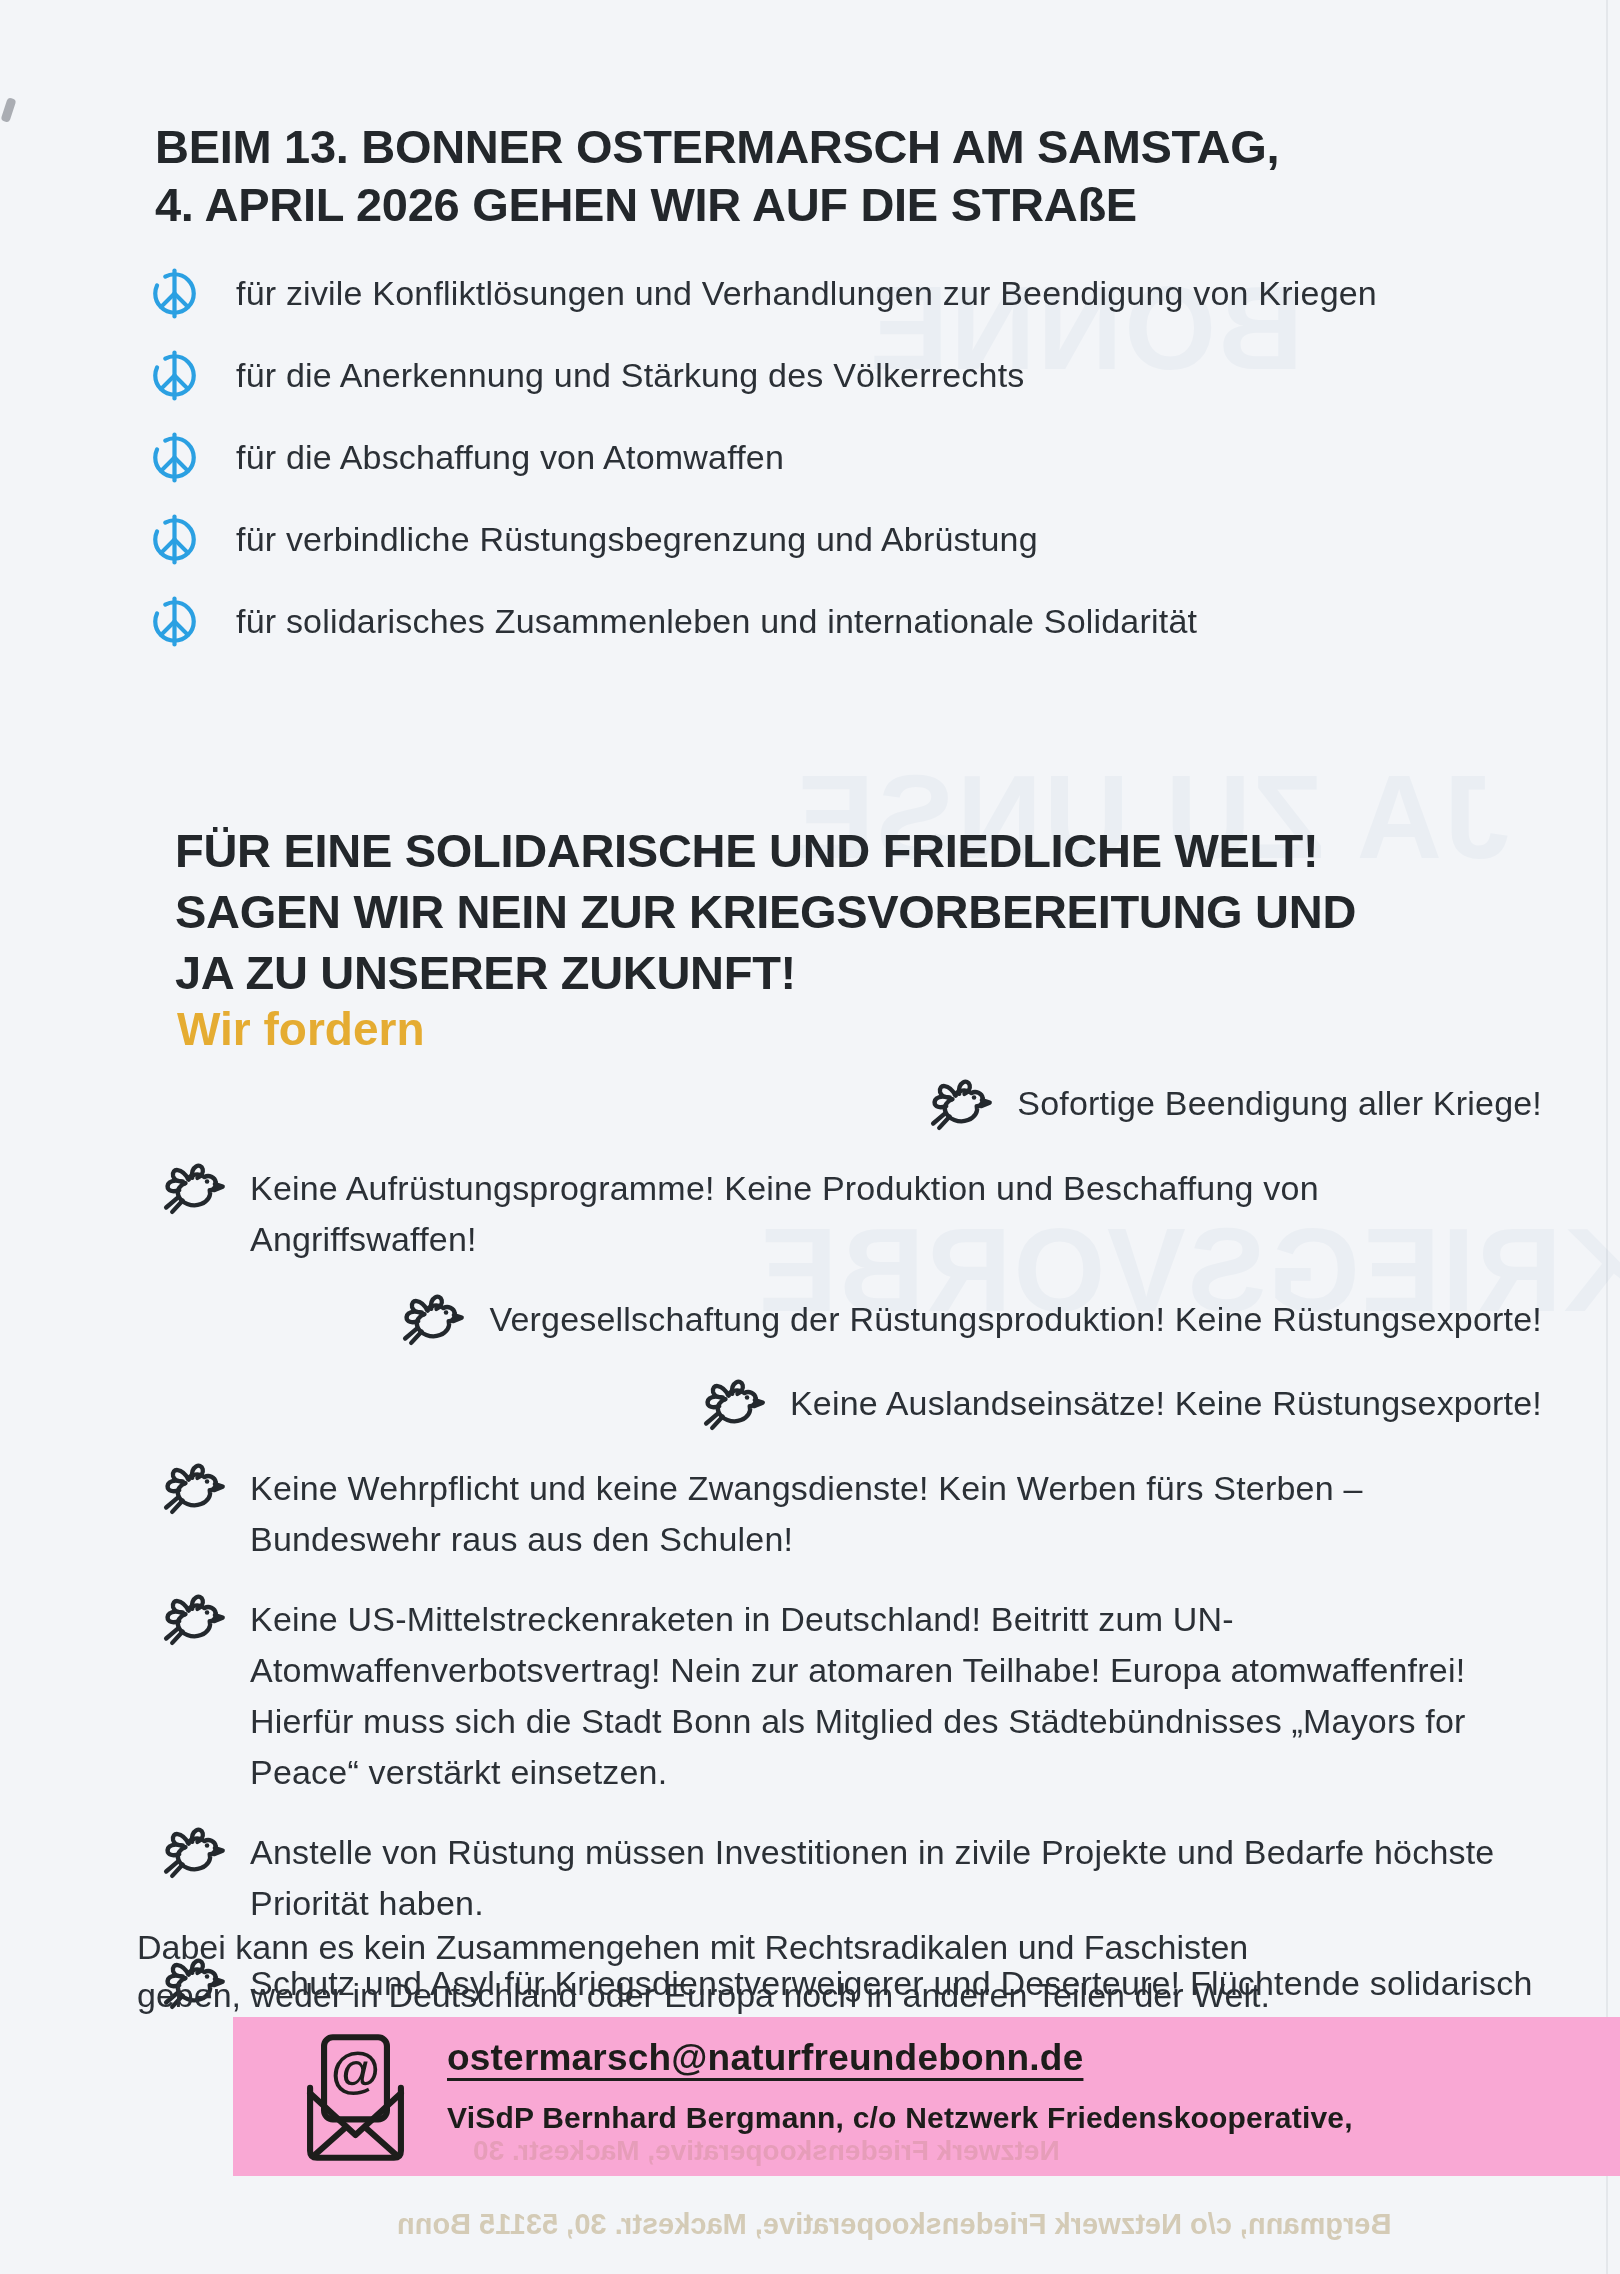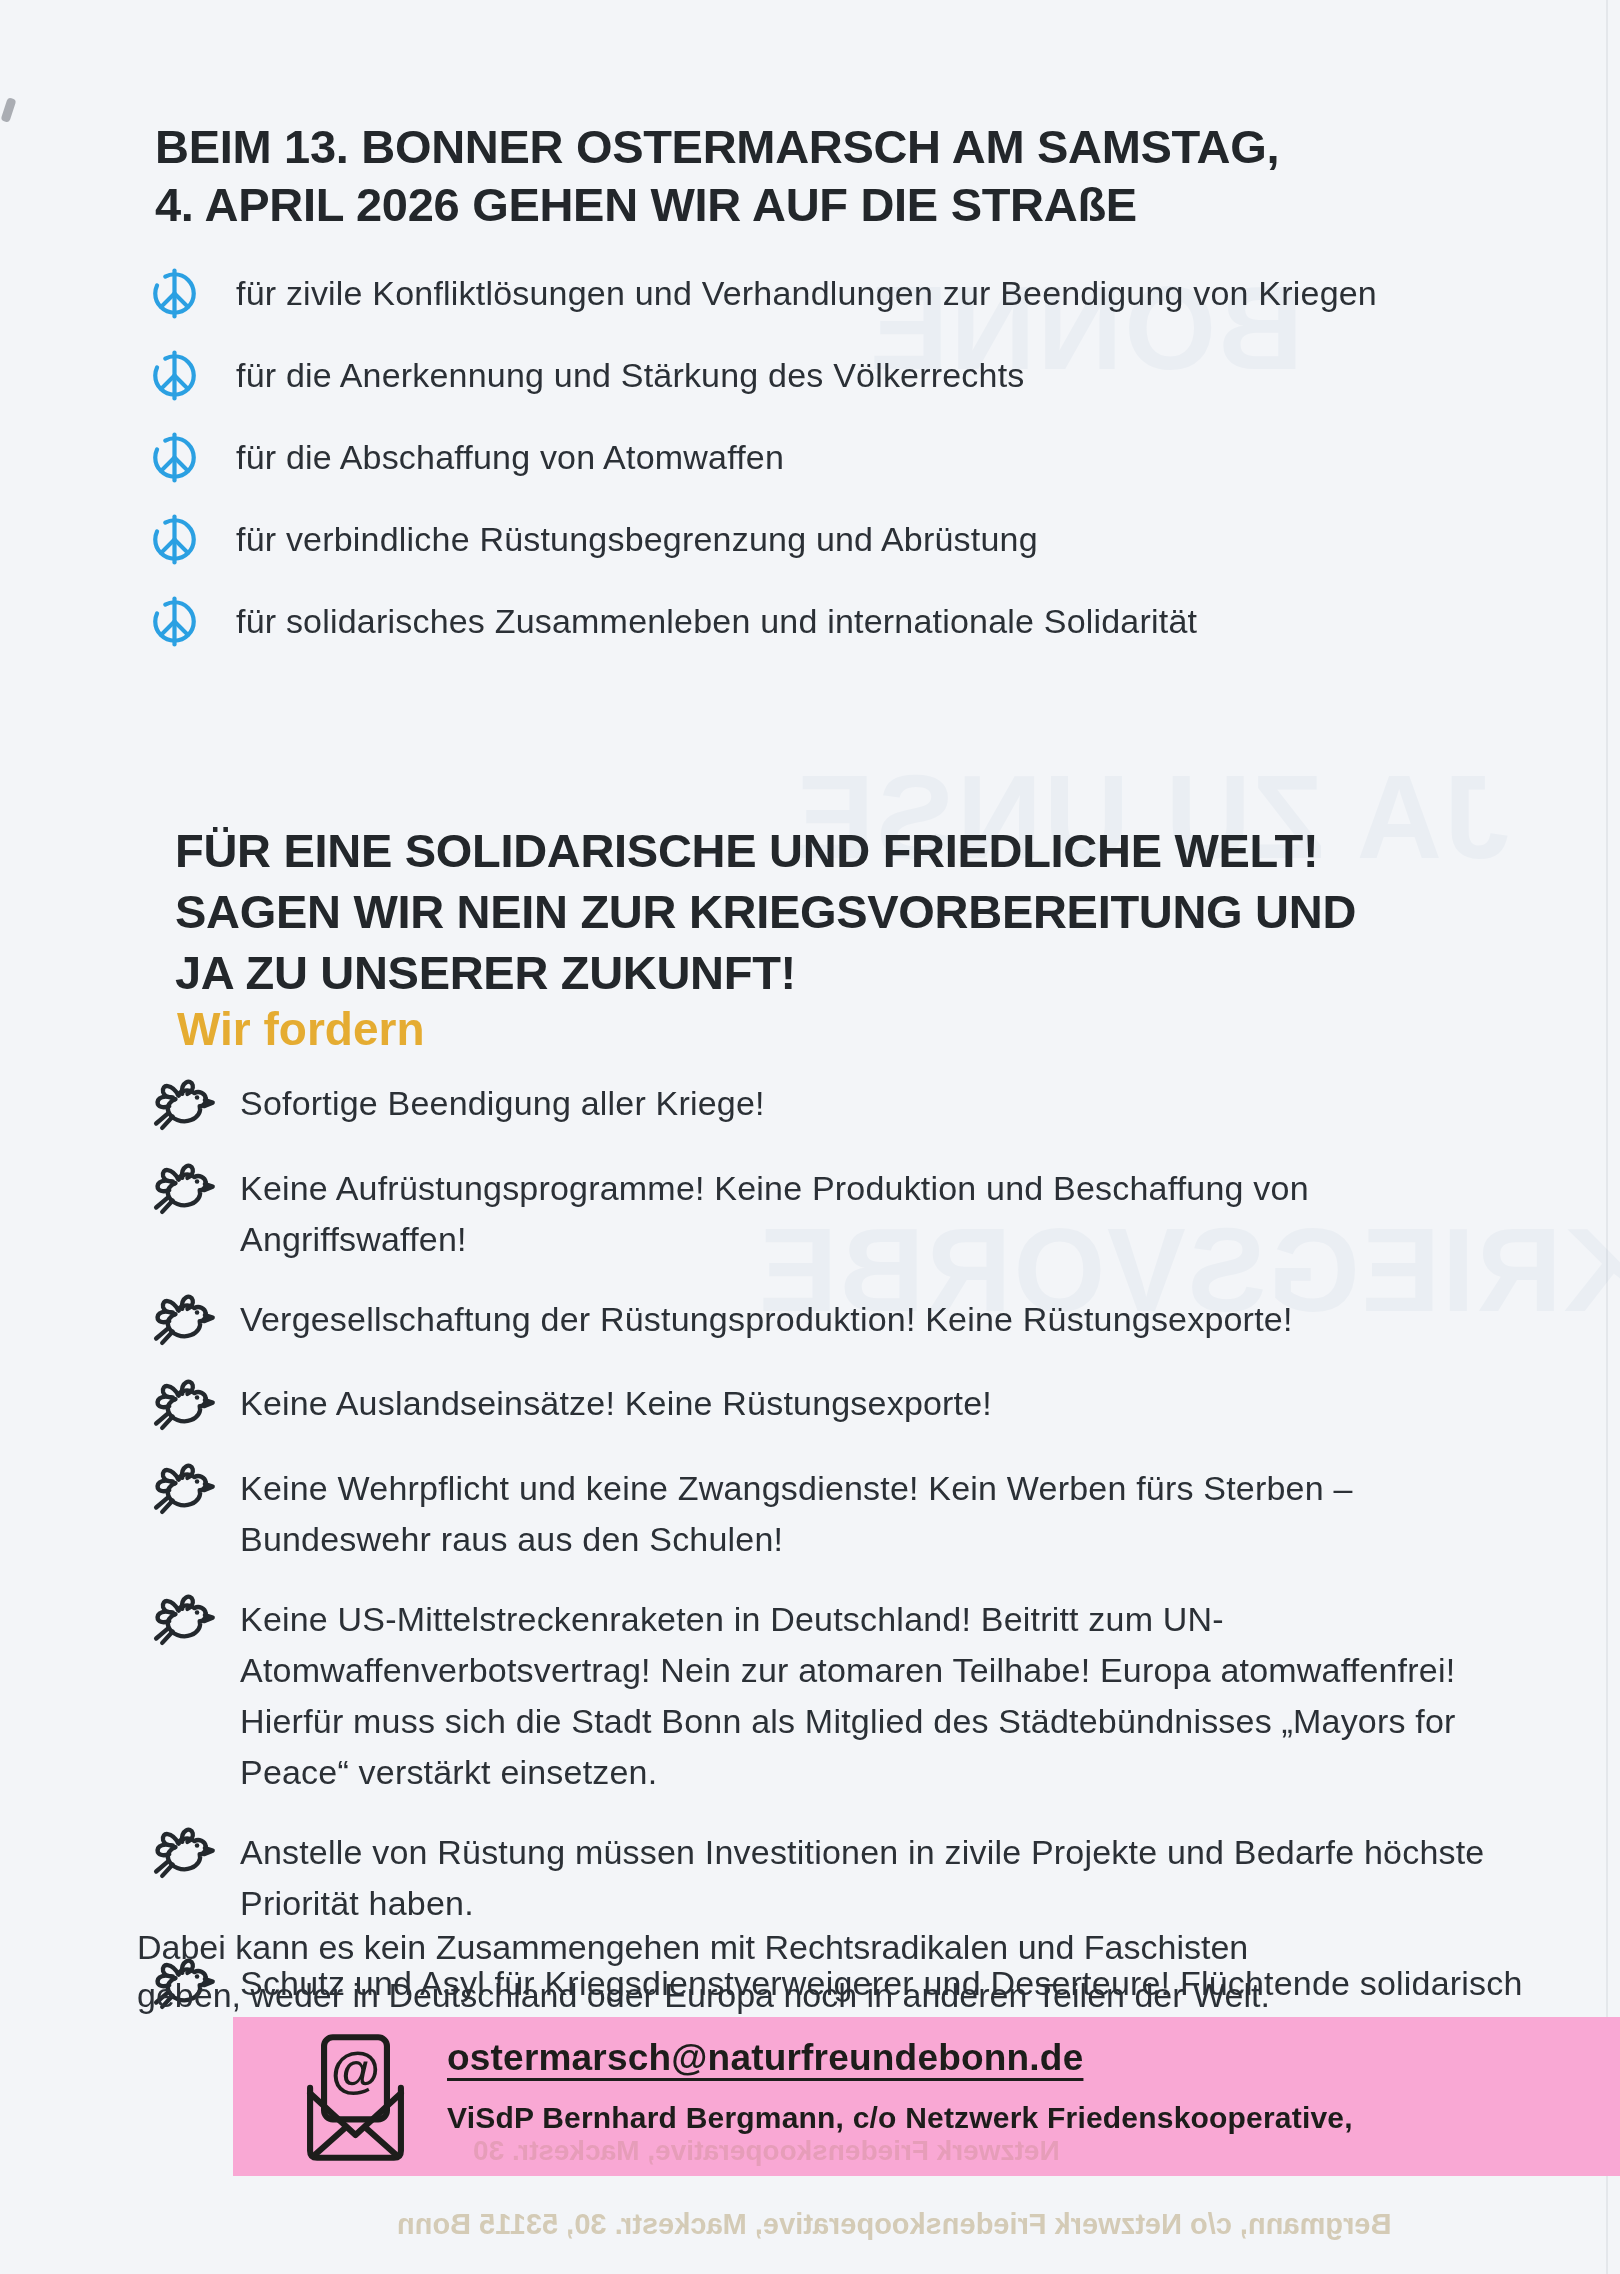--- a/index.html
+++ b/index.html
@@ -44,21 +44,21 @@
   .midhead{
     position:absolute;left:175px;top:820px;
     font-size:47px;line-height:61px;font-weight:700;
     letter-spacing:-0.3px;color:#23272b;
   }
   .demands-heading{
     position:absolute;left:177px;top:1002px;
     font-size:46px;font-weight:700;color:#e5ac32;letter-spacing:0;
   }
   .demands{position:absolute;left:148px;top:1078px;width:1394px;}
-  .d-item{display:flex;align-items:flex-start;margin-bottom:29px;}
+  .d-item{display:flex;align-items:flex-start;margin-bottom:29px;justify-content:flex-end;}
   .dicon{width:72px;height:61px;flex:0 0 72px;margin-right:20px;margin-top:-5.5px;}
   .d-item .txt{
     font-size:34px;font-weight:500;line-height:51px;
     color:#2b3036;letter-spacing:0.2px;max-width:1292px;
   }
   .closing{
     position:absolute;left:137px;top:1923px;width:1218px;
     font-size:34px;font-weight:500;line-height:48px;color:#2b3036;
   }
   

